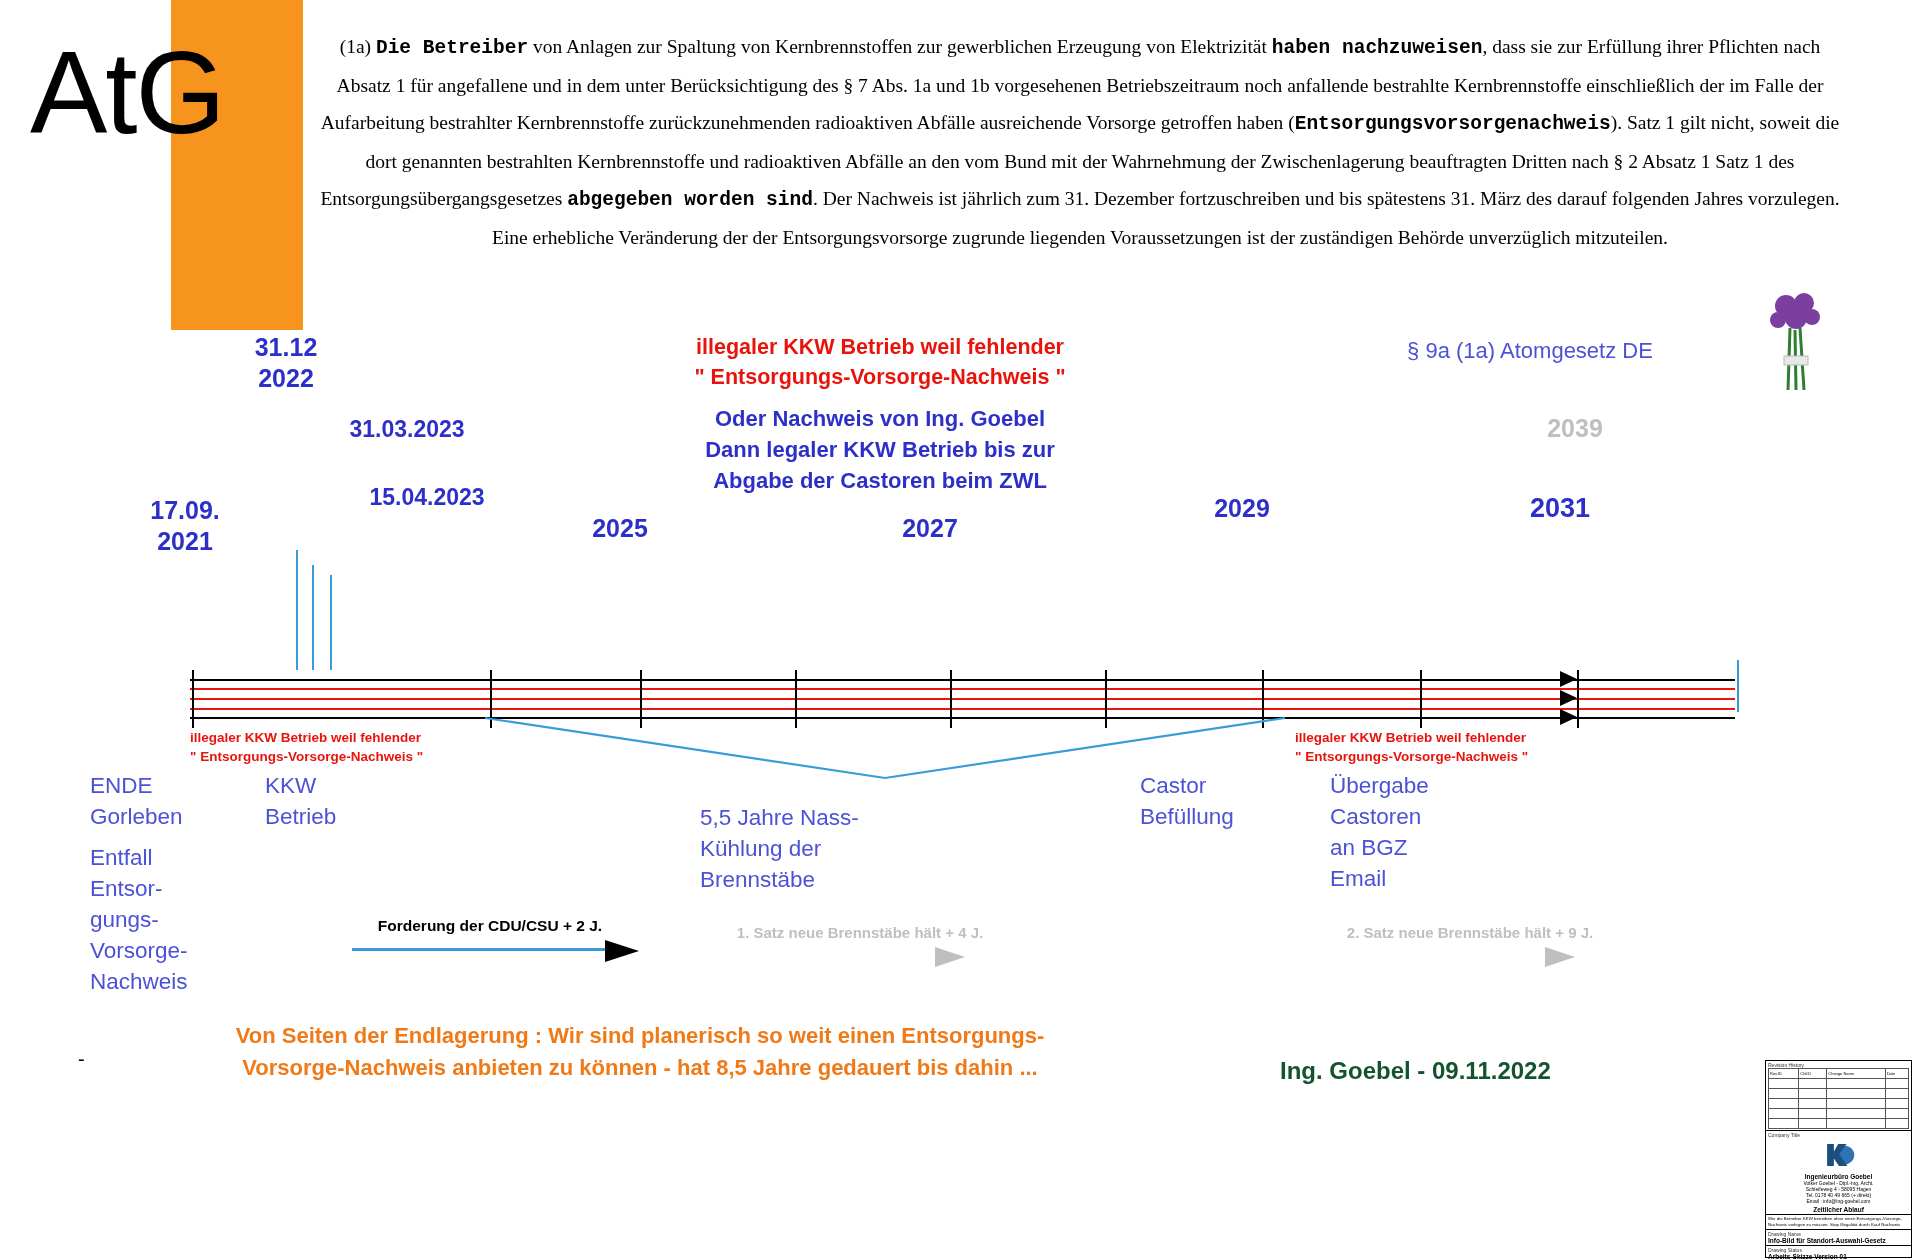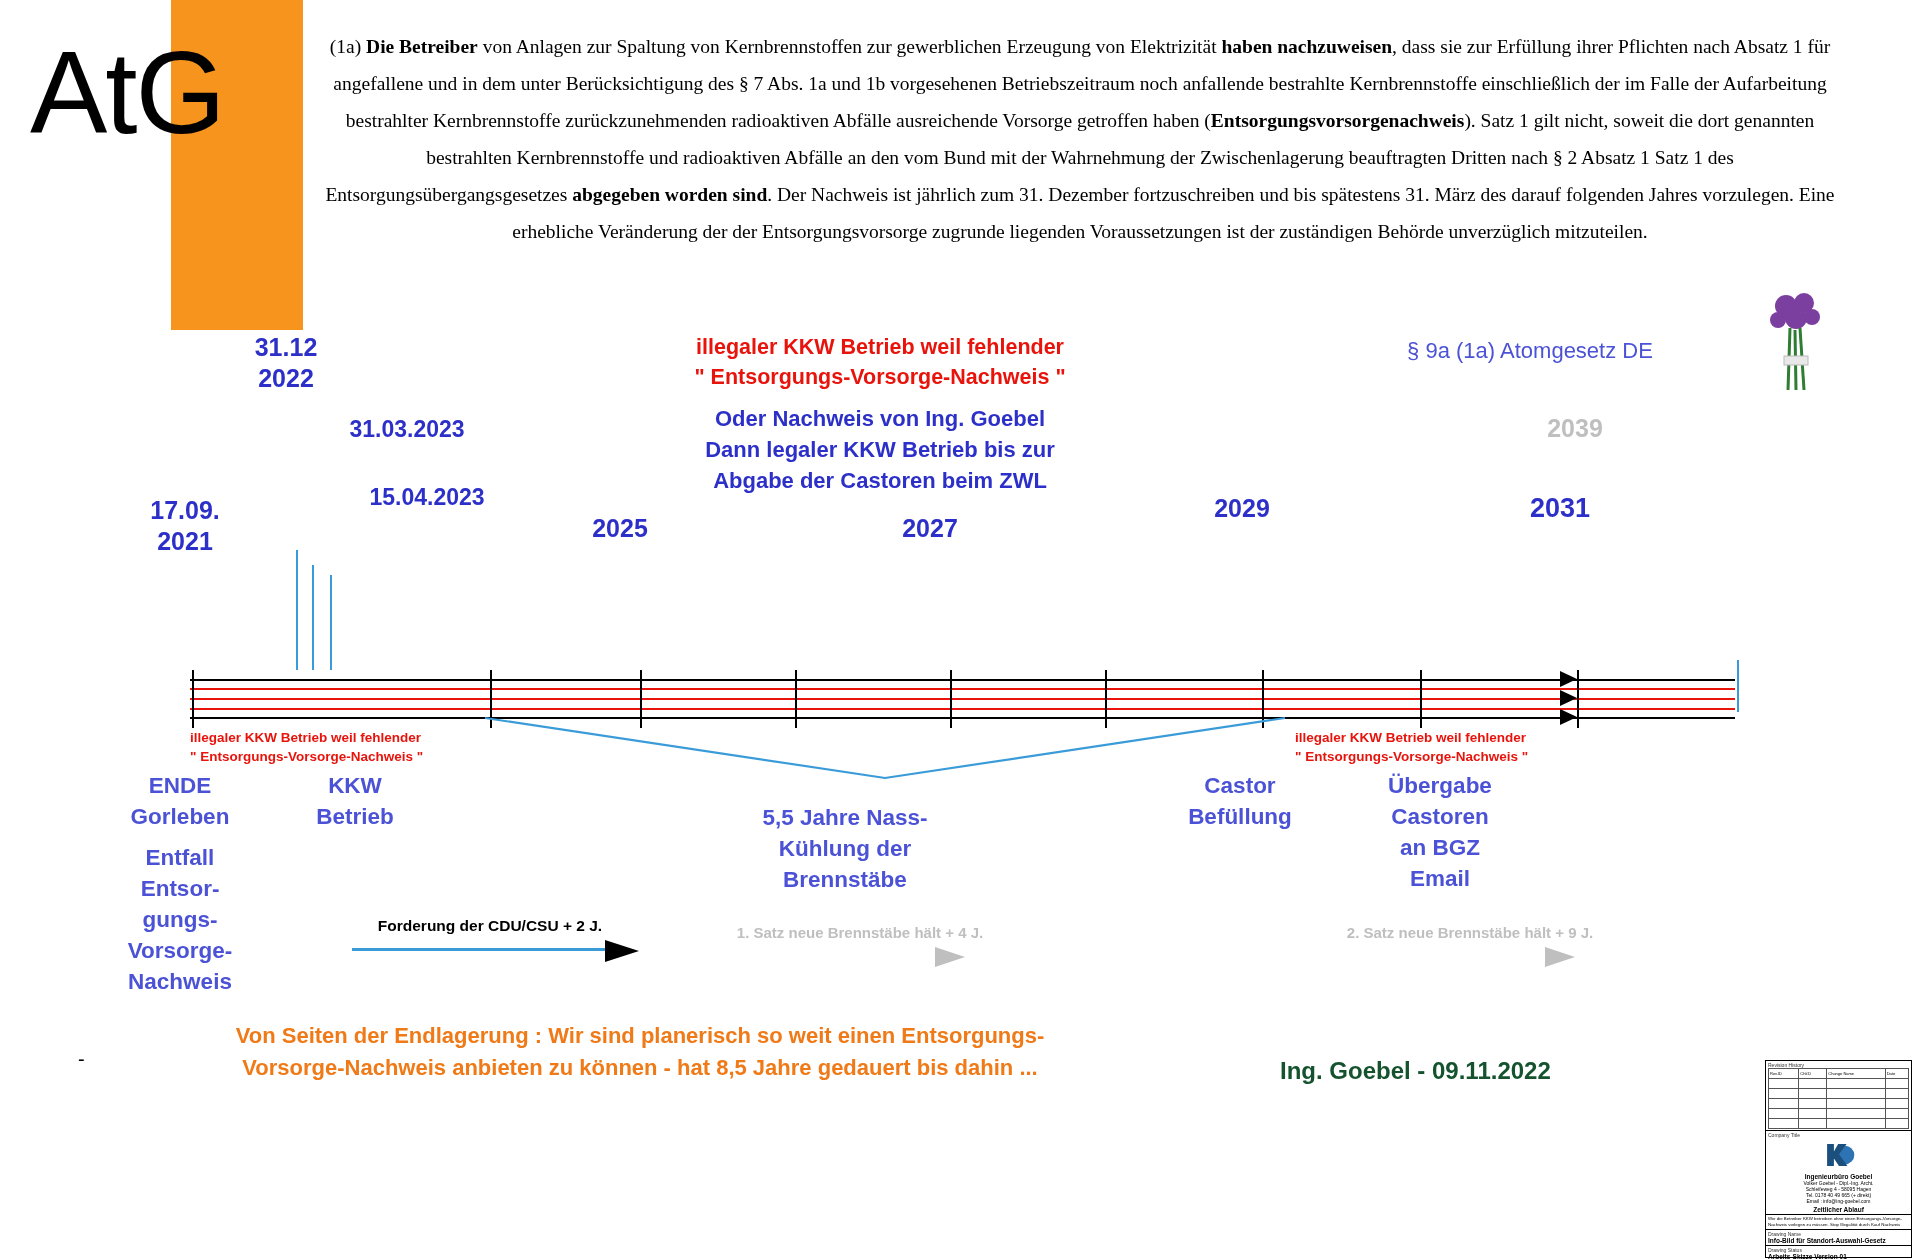--- a/index.html
+++ b/index.html
@@ -20,34 +20,34 @@
     font-size:116px;line-height:116px;
     font-family:"Liberation Sans", sans-serif;
     color:#000;letter-spacing:-2px;
   }
   .law-text{
     position:absolute;left:320px;top:28px;width:1520px;
     font-family:"Liberation Serif", serif;
     font-size:19.5px;line-height:37px;
     text-align:center;color:#000;
   }
-  .law-text b{font-weight:bold;}
+  .law-text b{font-weight:bold;font-family:Liberation Mono, monospace;}
   
   .diagram{position:absolute;left:0;top:330px;width:1920px;height:929px;}
   .lbl{position:absolute;font-weight:bold;text-align:center;}
   .red{color:#e8140c;}
   .grey{color:#bfbfbf;}
   .year{font-size:25px;line-height:31px;color:#2d30c8;font-weight:bold;}
   .year-small{font-size:23px;line-height:29px;color:#2d30c8;font-weight:bold;}
   .note-blue{font-size:22px;line-height:31px;color:#2d30c8;font-weight:bold;text-align:center;}
   .note-red{font-size:21.5px;line-height:30px;color:#e8140c;font-weight:bold;text-align:center;}
   .small-red{font-size:13.5px;line-height:19px;color:#e8140c;font-weight:bold;}
   .small-grey{font-size:15px;line-height:20px;color:#bfbfbf;font-weight:bold;}
   .small-black{font-size:15.5px;line-height:21px;color:#000;font-weight:bold;}
-  .cat{font-size:22.5px;line-height:31px;color:#4b52d6;font-weight:bold;text-align:center;}
+  .cat{font-size:22.5px;line-height:31px;color:#4b52d6;font-weight:normal;}
   .sign{font-size:24px;color:#14532d;font-weight:bold;}
   .bottom-orange{font-size:22px;line-height:32px;color:#ef7a17;font-weight:bold;text-align:center;}
   
   .rail{position:absolute;left:190px;width:1545px;}
   .rail.black{height:2px;background:#000;}
   .rail.red{height:1.5px;background:#e8140c;}
   .tick{position:absolute;width:2px;background:#000;}
   .arrow-head{
     position:absolute;width:0;height:0;
     border-top:8px solid transparent;border-bottom:8px solid transparent;

